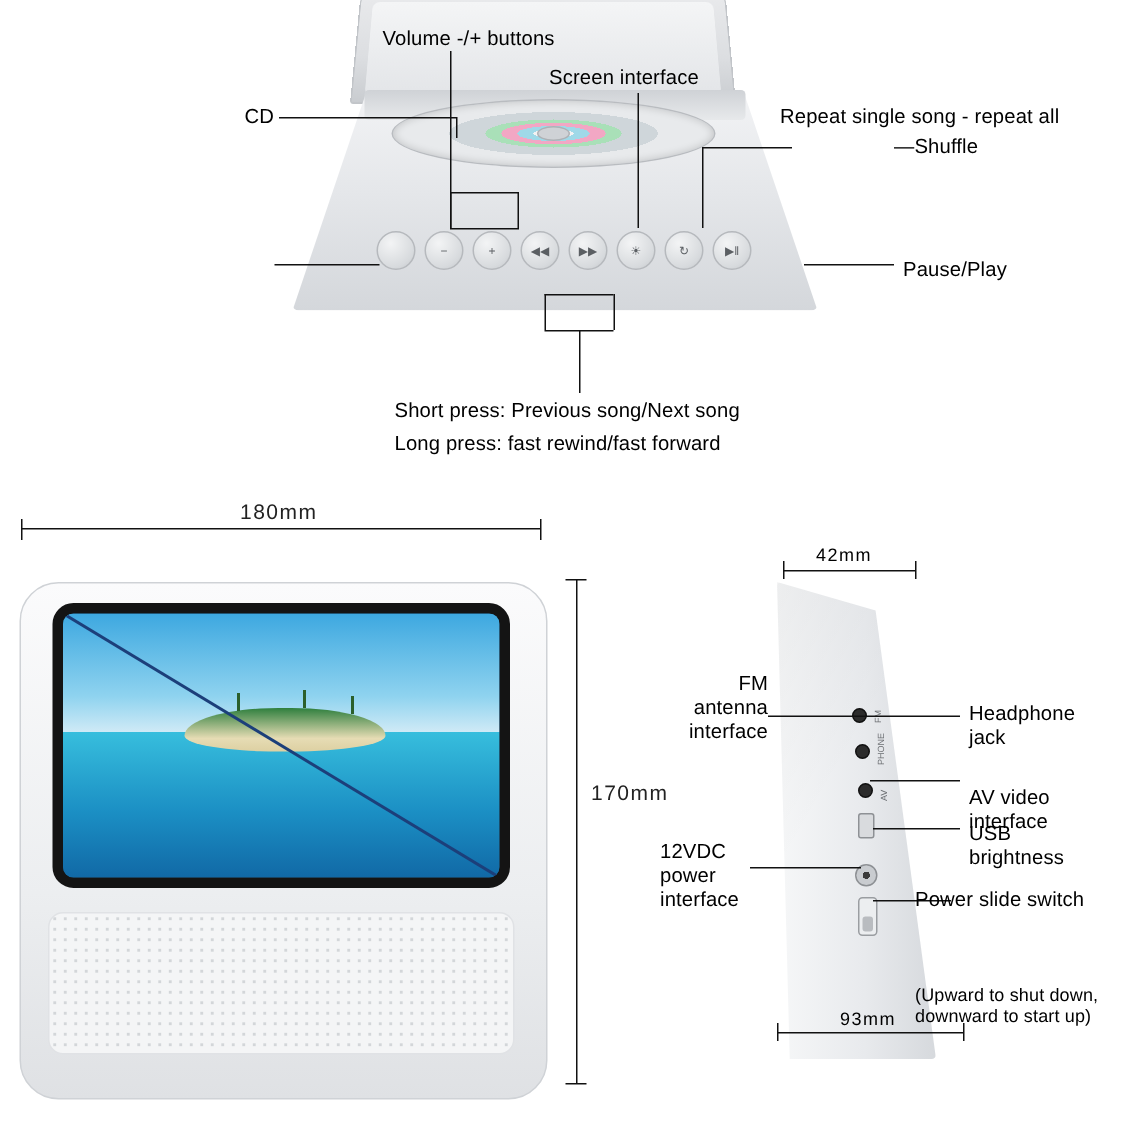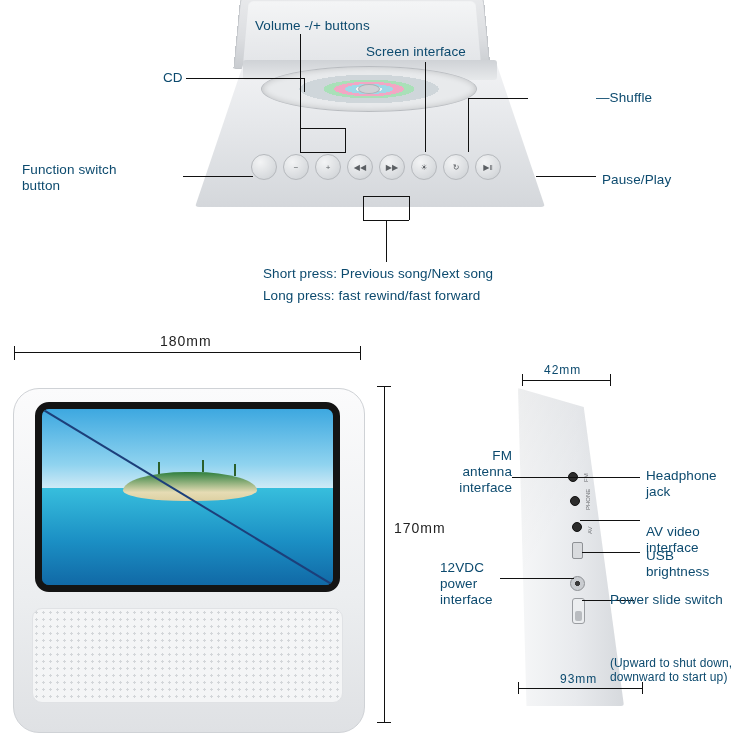--- a/index.html
+++ b/index.html
@@ -11,21 +11,21 @@
     overflow: hidden;
   }
   #page {
     position: relative;
     width: 750px; height: 750px;
     background: #ffffff;
   }
   .lbl {
     position: absolute;
     font-size: 13.5px;
-    color: #0c4a6e;
+    color: #000000;
     line-height: 1.18;
     white-space: pre-line;
     letter-spacing: 0.1px;
   }
   .lbl.small { font-size: 12px; }
   .lbl.dim { font-size: 14px; letter-spacing: 1px; color: #222; }
   .line {
     position: absolute;
     background: #111;
   }
@@ -229,23 +229,22 @@
 
   <div class="line hline" style="left:363px; top:196px; width:46px;"></div>
   <div class="line vline" style="left:363px; top:196px; height:24px;"></div>
   <div class="line vline" style="left:409px; top:196px; height:24px;"></div>
   <div class="line hline" style="left:363px; top:220px; width:46px;"></div>
   <div class="line vline" style="left:386px; top:220px; height:42px;"></div>
 
   <div class="lbl" style="left:255px; top:18px;">Volume -/+ buttons</div>
   <div class="lbl" style="left:366px; top:44px;">Screen interface</div>
   <div class="lbl" style="left:146px; top:70px;margin-left:17px;">CD</div>
+  <div class="lbl" style="left:520px; top:70px; width:222px;">Repeat single song - repeat all</div>
   <div class="lbl" style="left:596px; top:90px;">—Shuffle</div>
-  <div class="lbl" style="left:22px;  top:162px;">Function switch
-button</div>
   <div class="lbl" style="left:602px; top:172px;">Pause/Play</div>
   <div class="lbl" style="left:263px; top:288px;">Long press: fast rewind/fast forward</div>
   <div class="lbl" style="left:263px; top:266px;">Short press: Previous song/Next song</div>
 
   <div id="front">
     <div class="f-shell"></div>
     <div class="f-screen">
       <div class="sky"></div>
       <div class="sea"></div>
       <div class="island"></div>

